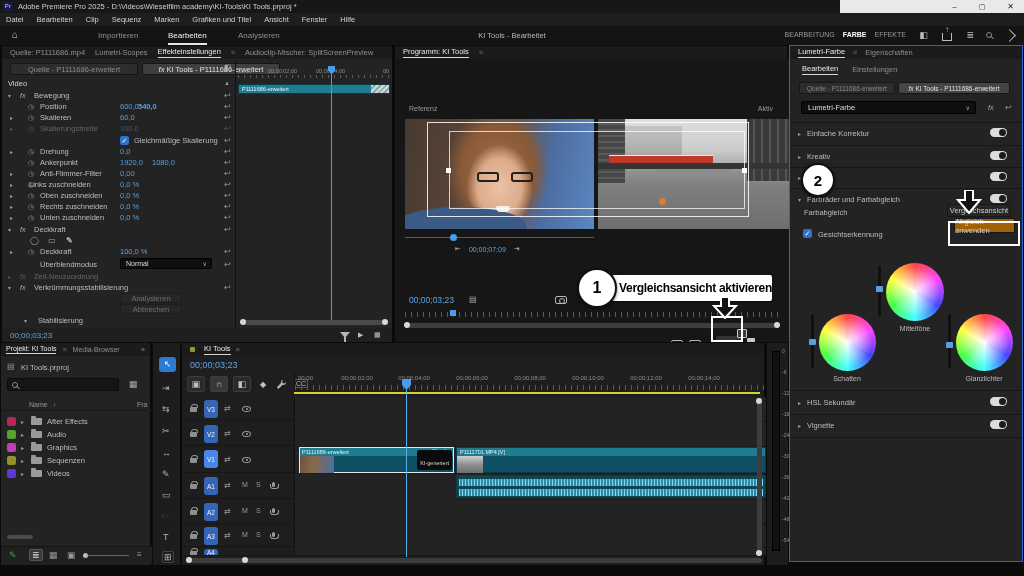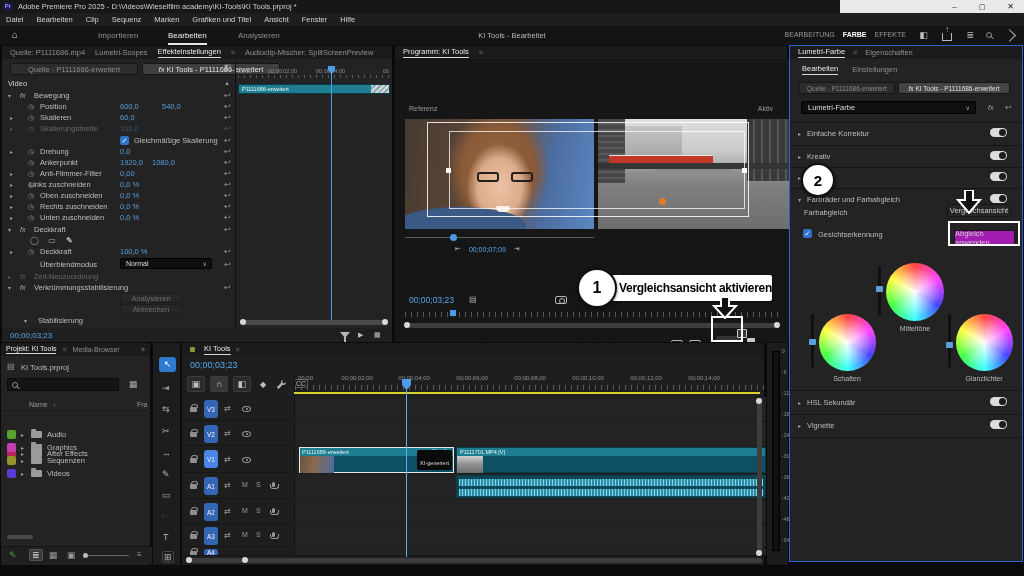--- a/index.html
+++ b/index.html
@@ -148,21 +148,21 @@
     <div class="ecr" style="top:44px;width:232px;">
       <span class="chv" style="left:6px;">▾</span>
       <span class="fxi" style="left:18px;">fx</span>
       <span class="lbl" style="left:32px;">Bewegung</span>
       <span class="rst" style="left:222px;">↩</span>
     </div>
     <div class="ecr" style="top:55px;width:232px;">
       <span class="sw" style="left:26px;">◷</span>
       <span class="lbl" style="left:38px;">Position</span>
       <span class="val" style="left:118px;">600,0</span>
-      <span class="val" style="left:160px;">540,0</span>
+      <span class="val" style="left:136px;font-weight:bold;">540,0</span>
       <span class="rst" style="left:222px;">↩</span>
     </div>
     <div class="ecr" style="top:66px;width:232px;">
       <span class="chv" style="left:8px;">▸</span>
       <span class="sw" style="left:26px;">◷</span>
       <span class="lbl" style="left:38px;">Skalieren</span>
       <span class="val" style="left:118px;">60,0</span>
       <span class="rst" style="left:222px;">↩</span>
     </div>
     <div class="ecr dim" style="top:77px;width:232px;">
@@ -426,21 +426,21 @@
     </div>
     <div class="toggle" style="left:200px;top:148px;"></div>
 
     <span class="abs lbl" style="left:14px;top:162px;">Farbabgleich</span>
     <div class="btn" style="left:157px;top:158px;width:64px;height:13px;background:#262626;">
       <span>Vergleichsansicht</span>
     </div>
 
     <span class="cb" style="left:13px;top:183px;"><i style="font-style:normal;">✓</i></span>
     <span class="abs lbl" style="left:28px;top:184px;">Gesichtserkennung</span>
-    <div class="btn" style="left:164px;top:184px;width:61px;height:15px;background:#a21caf;">
+    <div class="btn" style="left:164px;top:172px;width:61px;height:15px;background:#a16207;">
       <span>Abgleich anwenden</span>
     </div>
 
     <div class="vslider" style="left:88px;top:220px;height:50px;"></div>
     <div class="vhandle" style="left:86px;top:240px;"></div>
     <div class="wheel" style="left:96px;top:217px;width:58px;height:58px;"></div>
     <span class="wlabel" style="left:125px;top:279px;">Mitteltöne</span>
 
     <div class="vslider" style="left:21px;top:268px;height:54px;"></div>
     <div class="vhandle" style="left:19px;top:293px;"></div>
@@ -479,21 +479,21 @@
     <div class="abs" style="left:6px;top:35px;width:112px;height:13px;background:#151515;border:1px solid #0c0c0c;border-radius:2px;">
       <span class="mag" style="left:4px;top:3px;"></span>
     </div>
     <span class="abs" style="left:128px;top:36px;color:#aaa;font-size:9px;">▦</span>
     <div class="abs row" style="left:0;top:56px;width:151px;height:12px;font-size:7px;color:#999;border-bottom:1px solid #1a1a1a;">
       <span class="abs" style="left:28px;">Name</span>
       <span class="abs" style="left:52px;font-size:6px;">↑</span>
       <span class="abs" style="left:136px;">Fra</span>
     </div>
 
-    <div class="abs" style="left:0;top:72px;width:141px;height:13px;margin-top:32px;">
+    <div class="abs" style="left:0;top:72px;width:141px;height:13px;">
       <span class="chip" style="left: 6px; top: 2px; background: rgb(185, 36, 92);"></span>
       <span class="chv abs" style="left:20px;top:3px;">▸</span>
       <span class="folder" style="left:30px;top:3px;"></span>
       <span class="abs lbl" style="left:46px;top:2px;">After Effects</span>
     </div>
     <div class="abs" style="left:0;top:85px;width:151px;height:13px;">
       <span class="chip" style="left: 6px; top: 2px; background: rgb(87, 163, 43);"></span>
       <span class="chv abs" style="left:20px;top:3px;">▸</span>
       <span class="folder" style="left:30px;top:3px;"></span>
       <span class="abs lbl" style="left:46px;top:2px;">Audio</span>

